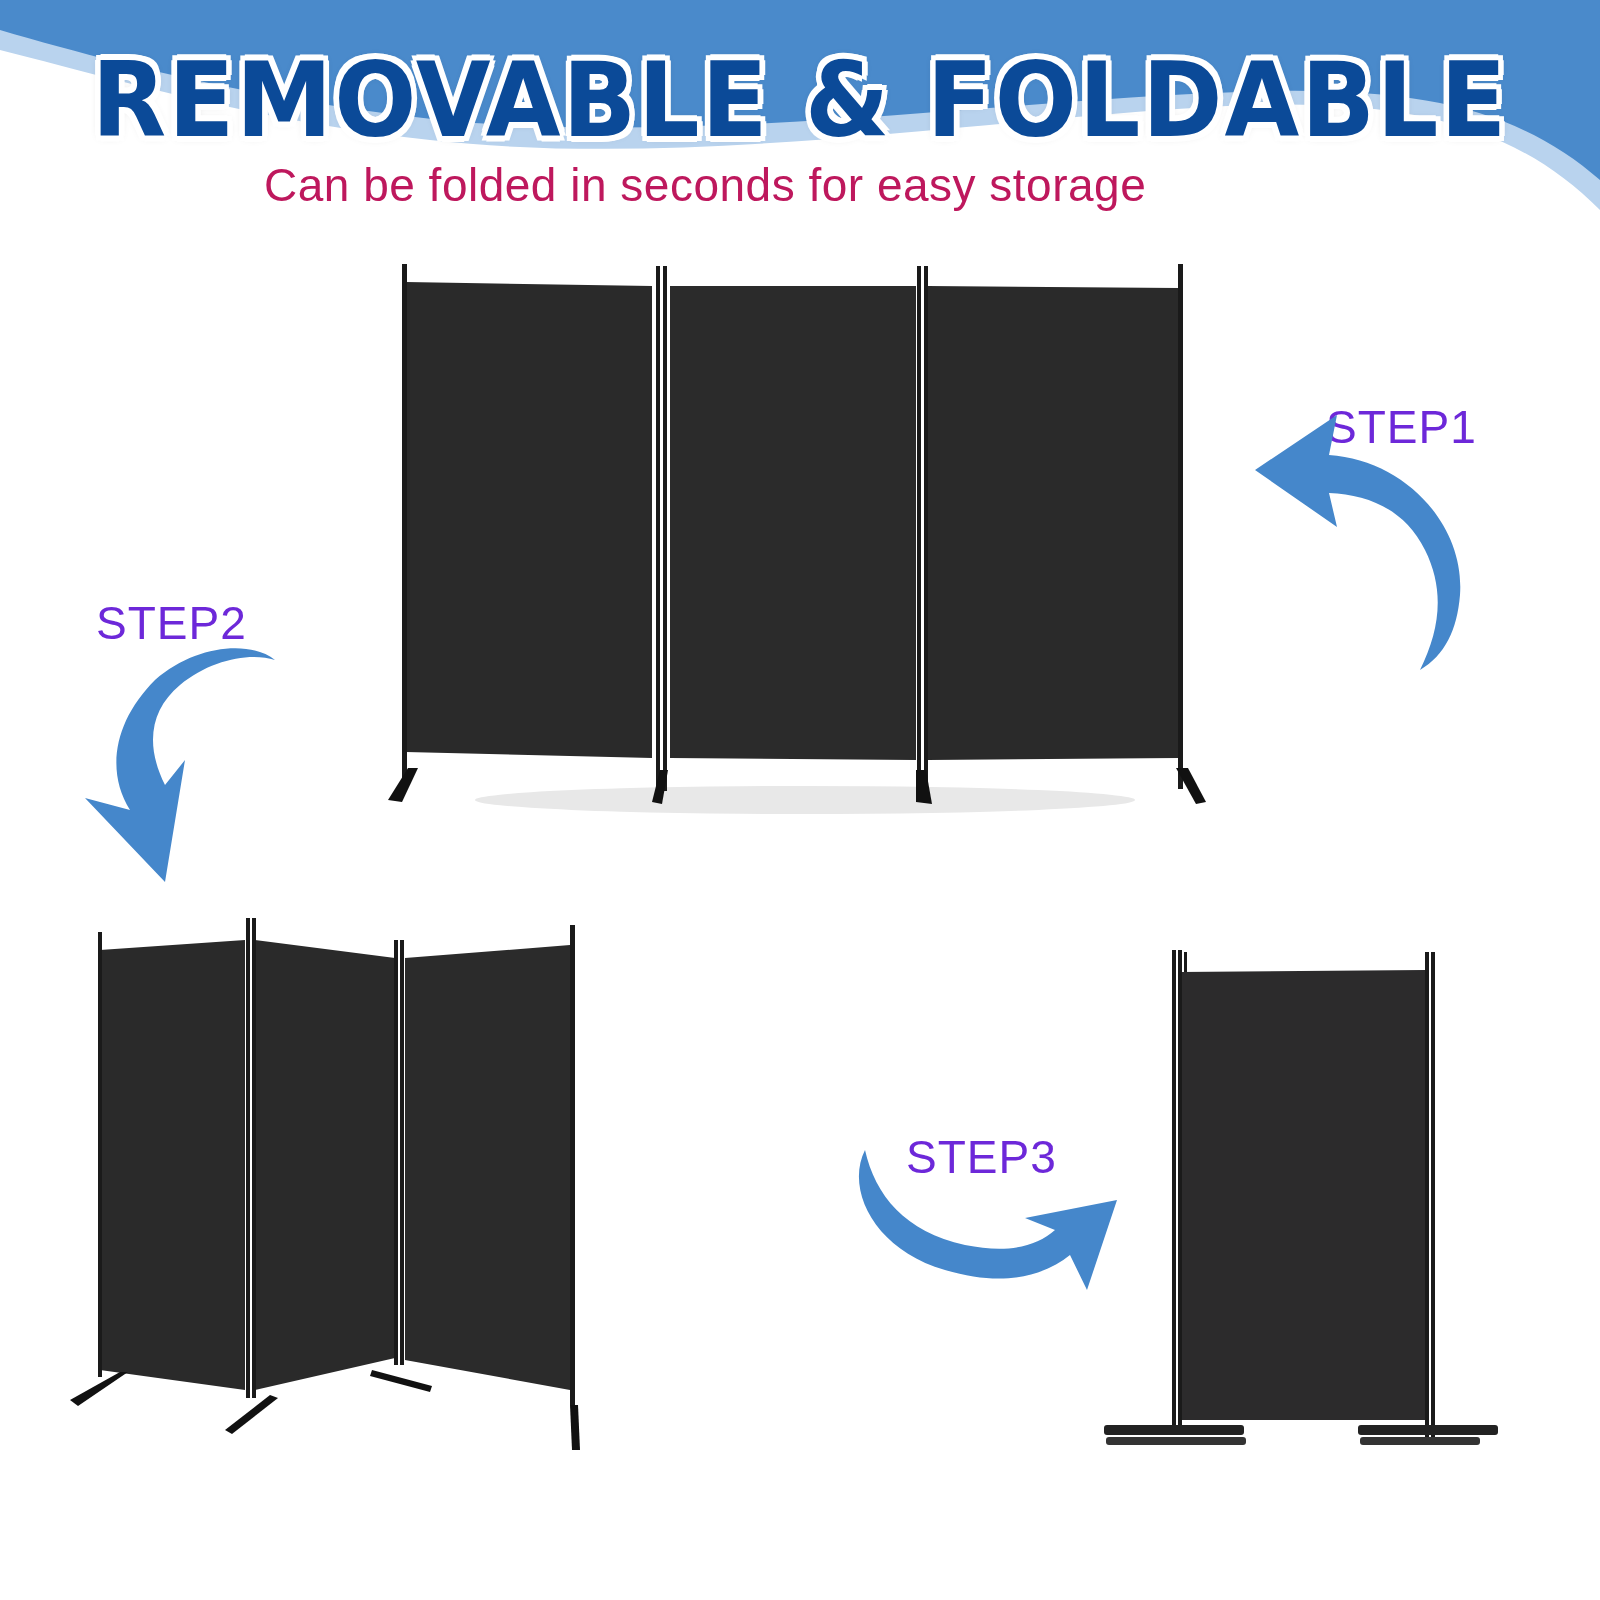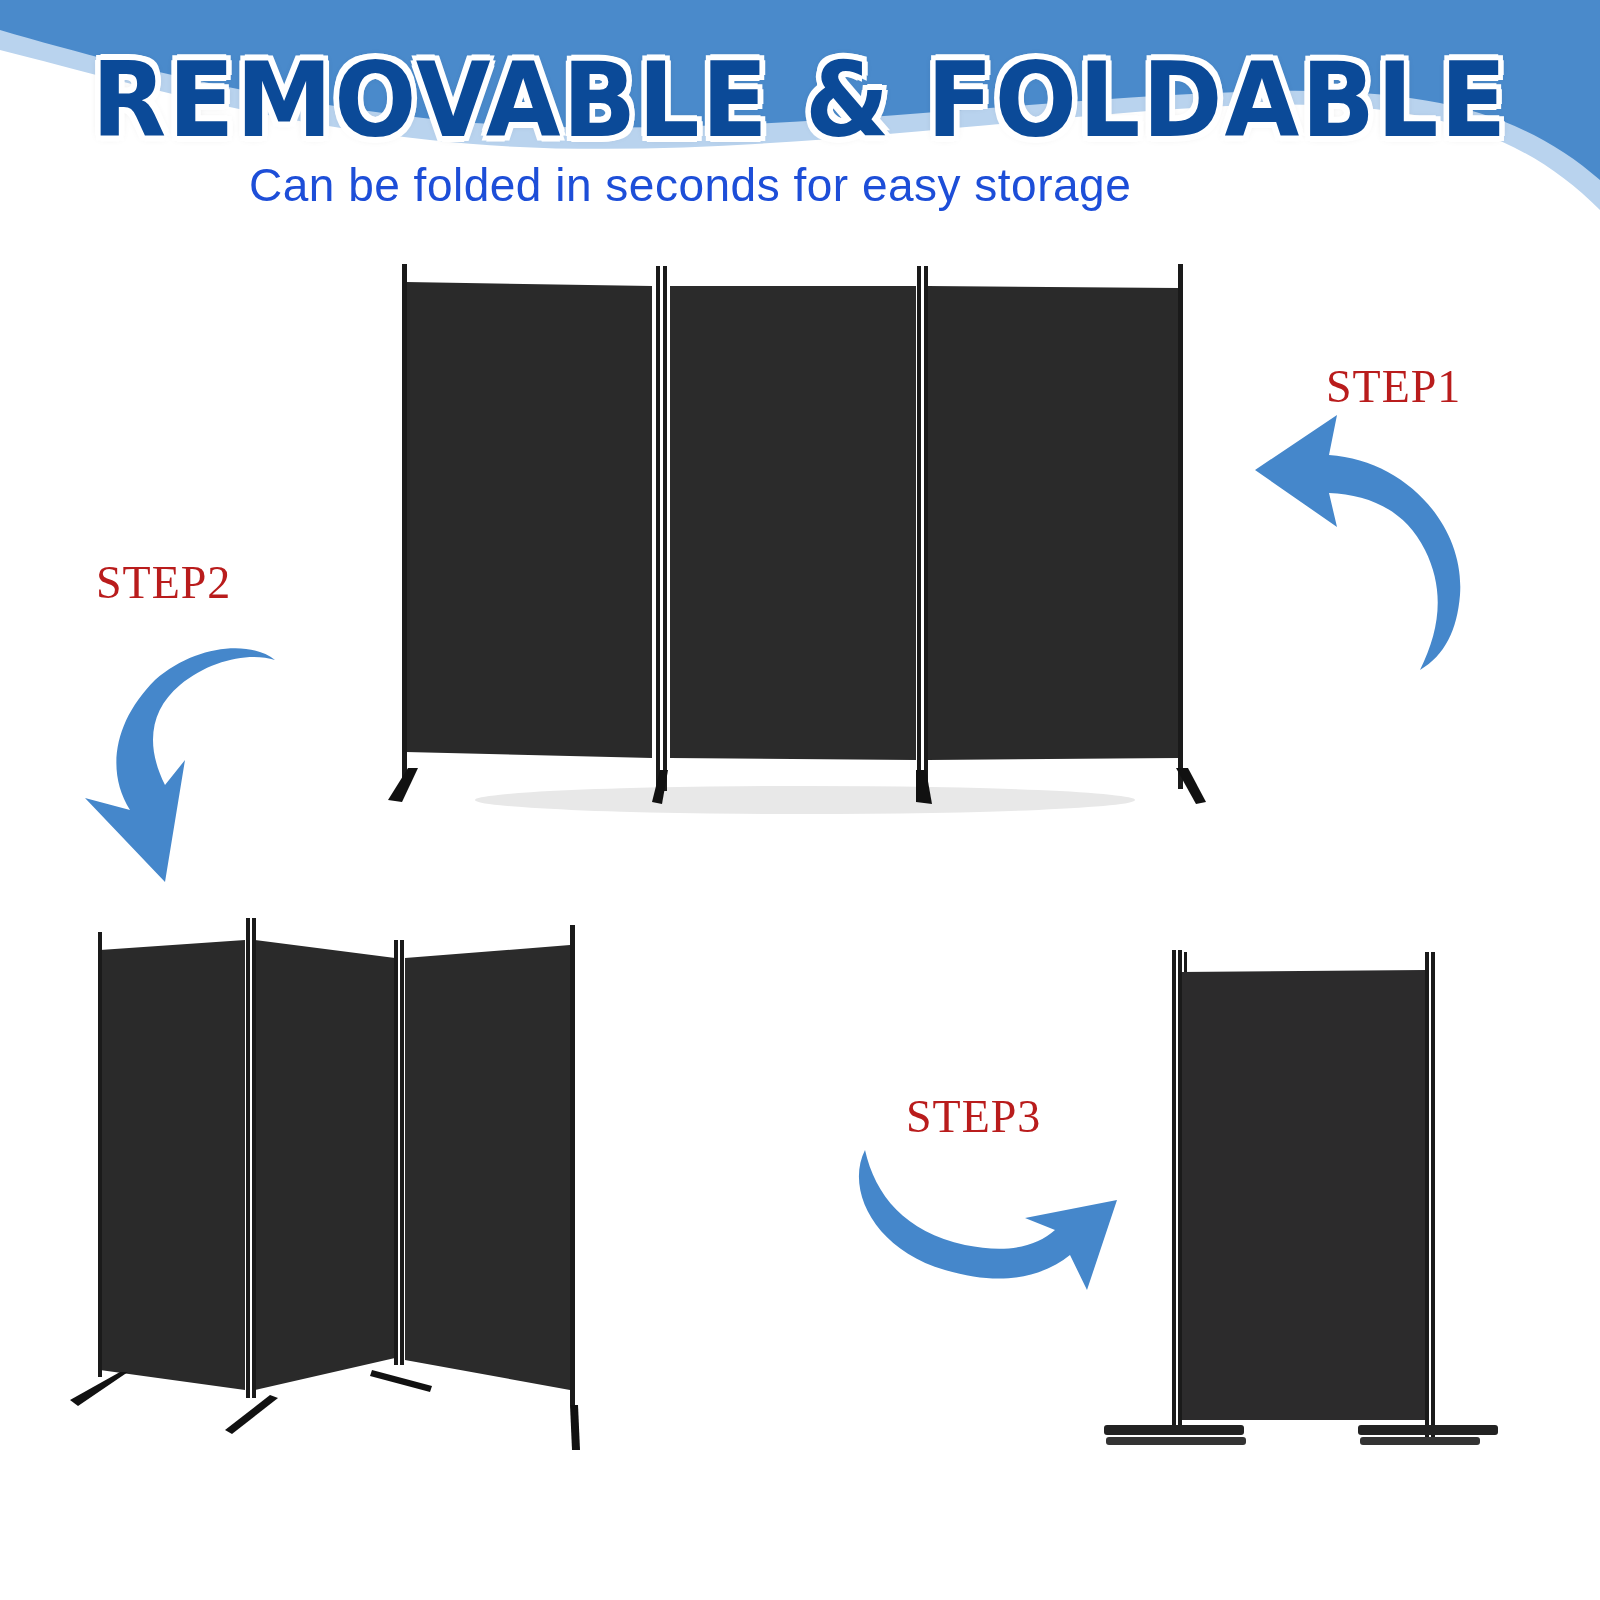--- a/index.html
+++ b/index.html
@@ -16,26 +16,26 @@
       4px 0 0 #fff, -4px 0 0 #fff, 0 4px 0 #fff, 0 -4px 0 #fff,
       3px 3px 0 #fff, -3px 3px 0 #fff, 3px -3px 0 #fff, -3px -3px 0 #fff,
       6px 0 0 #fff, -6px 0 0 #fff, 0 6px 0 #fff, 0 -6px 0 #fff,
       5px 5px 0 #fff, -5px 5px 0 #fff, 5px -5px 0 #fff, -5px -5px 0 #fff,
       0 0 10px rgba(0,0,0,0.25);
     line-height: 1;
     transform: scaleX(0.93);
     transform-origin: center;
   }
   .subtitle {
-    position: absolute; left: 249px; top: 158px;
-    font-size: 46px; color: #1d4ed8; letter-spacing: 0.5px;
+    position: absolute; left: 264px; top: 158px;
+    font-size: 46px; color: #be185d; letter-spacing: 0.5px;
     font-family: "Liberation Sans", sans-serif;
   }
   .step {
-    position: absolute; font-size: 46px; color: #b91c1c; font-family: Liberation Serif, serif; letter-spacing: 1px;
+    position: absolute; font-size: 46px; color: #6d28d9; font-family: Liberation Sans, sans-serif; letter-spacing: 1px; margin-top: 40px;
   }
   svg { display: block; }
 </style>
 </head>
 <body>
 
 <svg id="banner-svg" class="abs" width="1600" height="220" viewBox="0 0 1600 220">
   <path d="M0 0 H1600 V210 C1520 130 1420 100 1250 105 C1000 115 700 170 430 140 C250 120 120 80 0 50 Z" fill="#b9d3ee"></path>
   <path d="M0 0 H1600 V180 C1520 110 1420 85 1240 92 C1000 100 700 145 440 120 C260 100 120 65 0 30 Z" fill="#4a8acb"></path>
 </svg>

